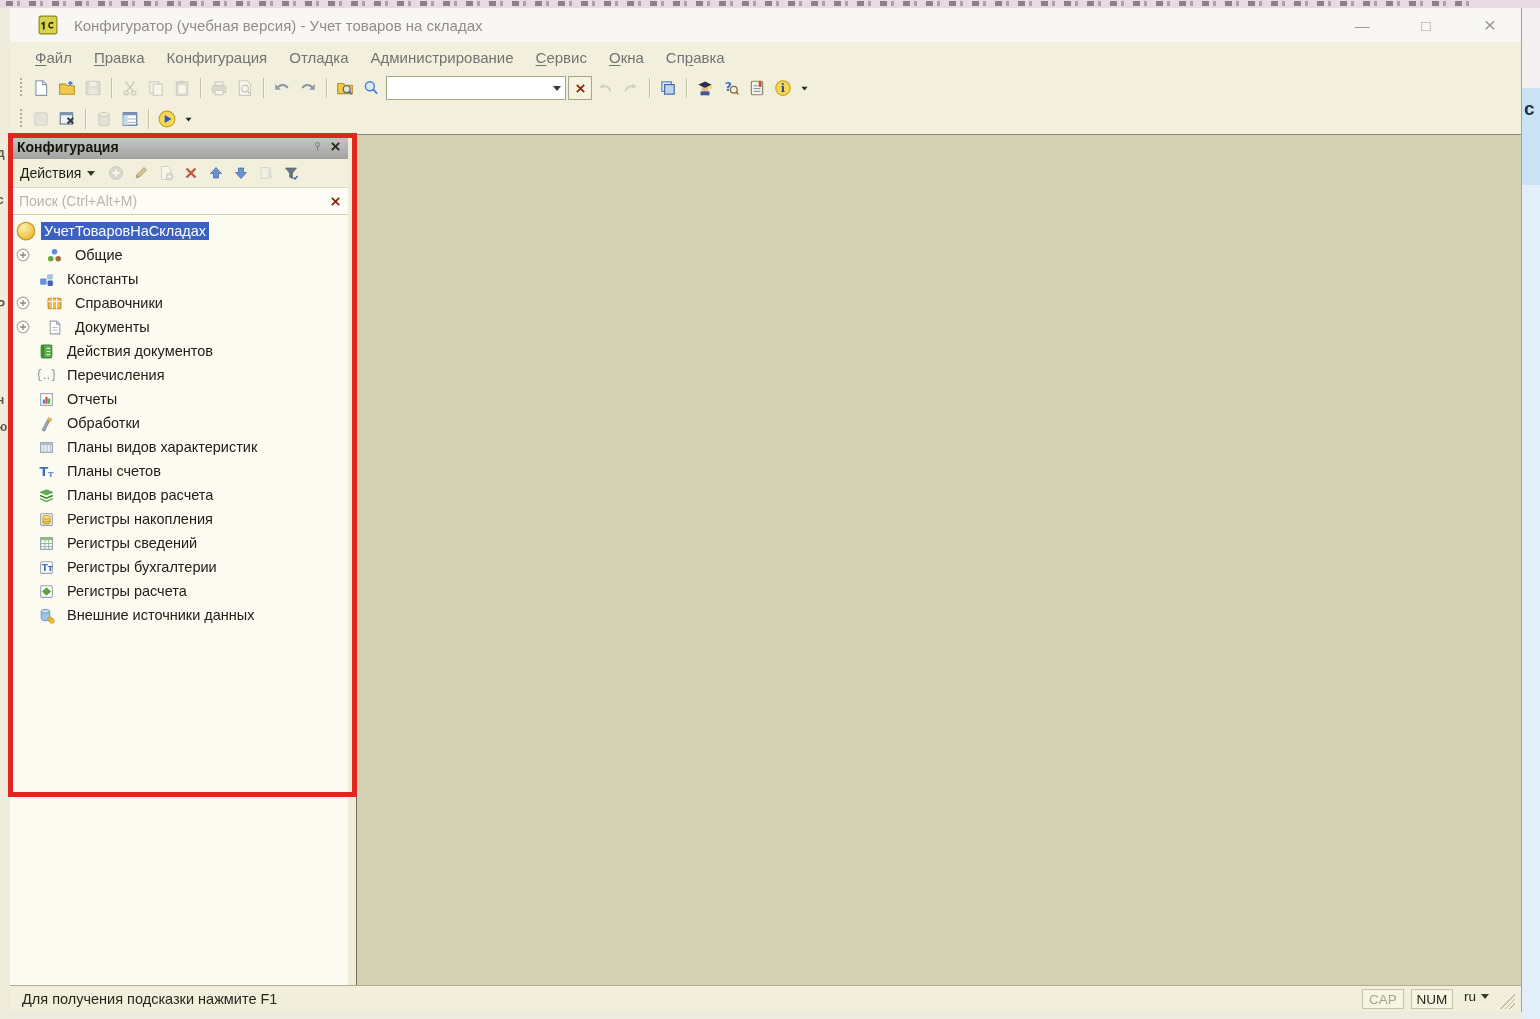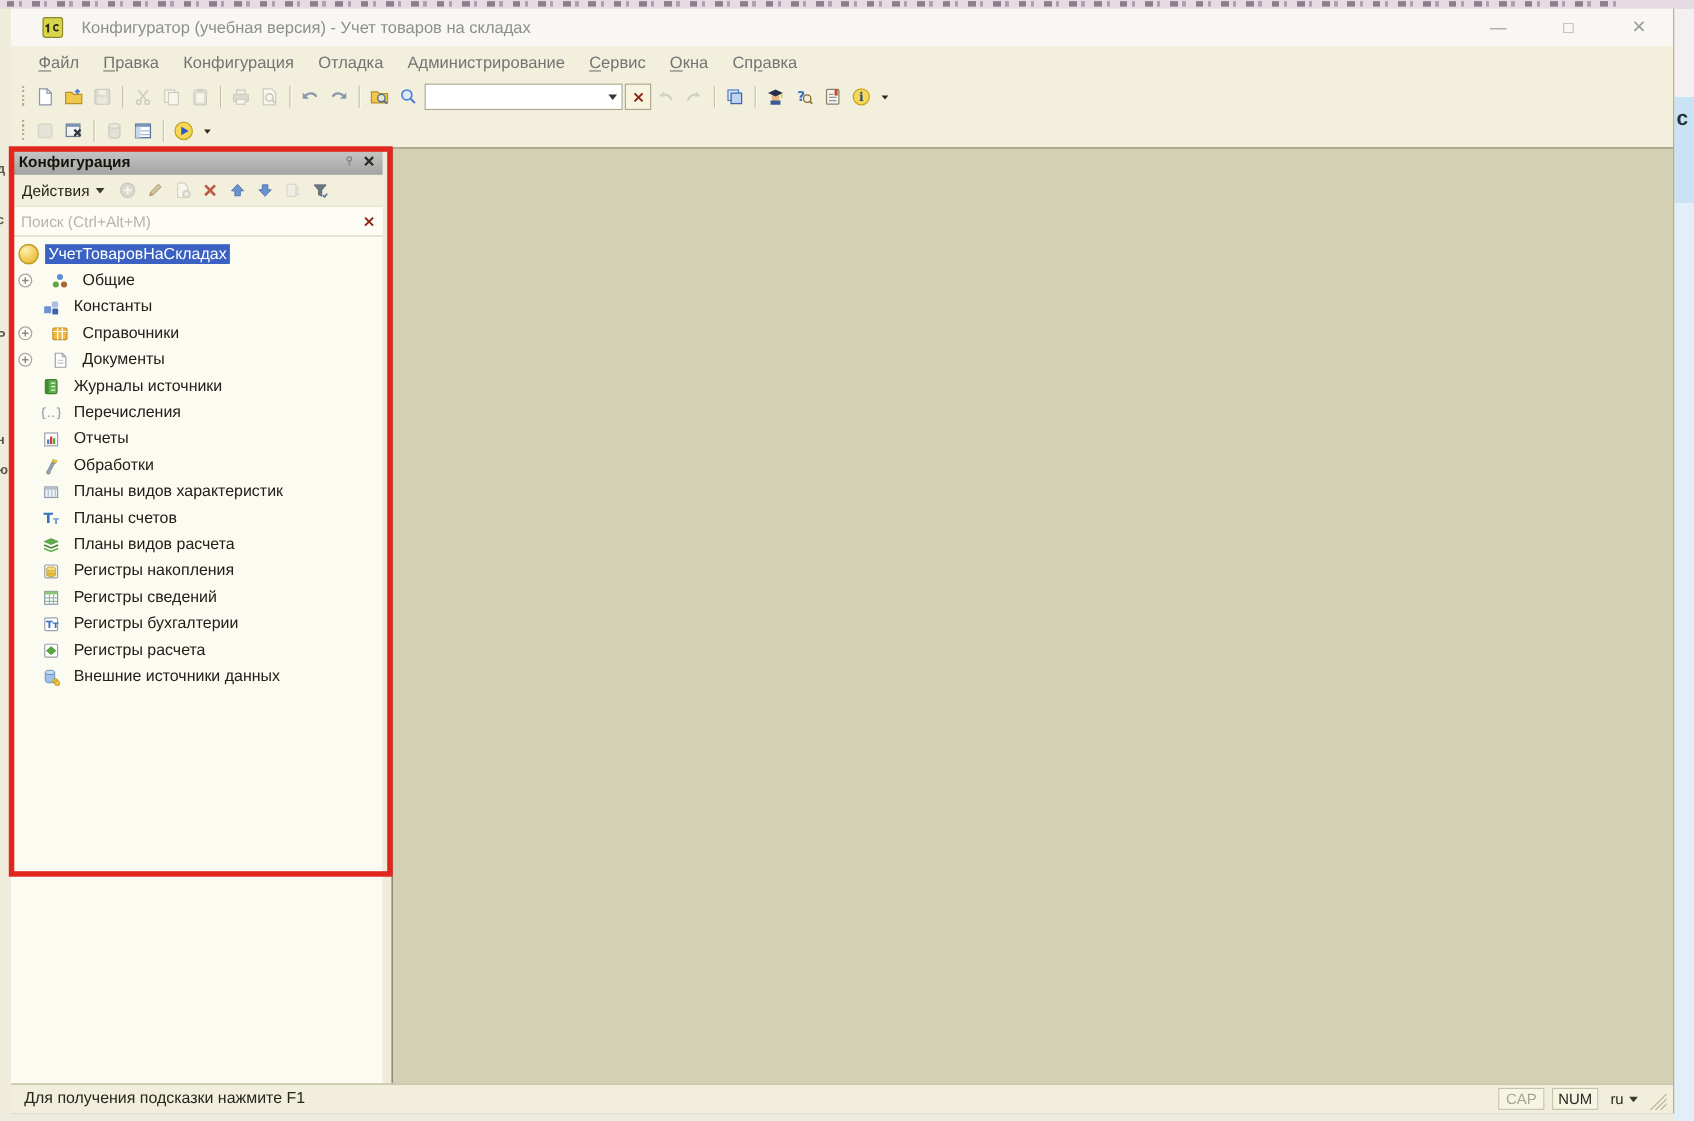--- a/index.html
+++ b/index.html
@@ -78,21 +78,21 @@
   .tree-row.root .tree-icon{width:20px;height:20px;flex:0 0 20px;margin-right:5px;}
   .tree-row.root .tree-icon svg{width:20px;height:20px;}
   .tree-label{padding:1px 3px;}
   .tree-label.selected{background:#3b62c2;color:#fff;}
   .splitter{width:8px;background:#efecda;flex:0 0 8px;}
   .canvas{flex:1;background:#d3d0b4;border-left:1px solid #71705f;border-top:1px solid #8b8a76;}
   .statusbar{position:absolute;left:0;top:977px;width:1511px;height:27px;background:#f1efdc;
              border-top:1px solid #b2ae92;display:flex;align-items:center;
              padding:0 6px 0 12px;box-sizing:border-box;font-size:14.5px;color:#26261c;}
   .status-hint{flex:1;}
-  .status-right{display:flex;align-items:center;gap:7px;}
+  .status-right{display:flex;align-items:flex-start;gap:7px;}
   .status-box{min-width:42px;height:20px;display:flex;align-items:center;justify-content:center;
               border:1px solid #c6c3a8;background:#f6f4e2;font-size:13.5px;box-sizing:border-box;}
   .status-box.dim{color:#a8a492;}
   .status-lang{display:flex;align-items:center;gap:5px;font-size:13.5px;padding:0 4px;}
   .resize-grip{width:15px;height:15px;align-self:flex-end;
     background:linear-gradient(135deg,transparent 0 50%,#c2beA2 0 55%,transparent 0 65%,#c2bea2 0 70%,transparent 0 80%,#c2bea2 0 85%,transparent 0);}
   .annotation{position:absolute;left:8px;top:133px;width:349px;height:664px;border:5px solid #e1261d;
               box-sizing:border-box;pointer-events:none;z-index:50;}
 </style>
 </head>
@@ -496,21 +496,21 @@
               <span class="exp-spacer"></span>
               <span class="tree-icon">
                 <svg viewBox="0 0 16 16">
                   <rect x="3" y="2" width="10" height="12" rx="1.5" fill="#5eb04e" stroke="#3c8030"></rect>
                   <rect x="3" y="2" width="3" height="12" fill="#3f8c33"></rect>
                   <line x1="8" y1="5" x2="11.5" y2="5" stroke="#eaf6e8"></line>
                   <line x1="8" y1="8" x2="11.5" y2="8" stroke="#eaf6e8"></line>
                   <line x1="8" y1="11" x2="11.5" y2="11" stroke="#eaf6e8"></line>
                 </svg>
               </span>
-              <span class="tree-label">Журналы источники</span>
+              <span class="tree-label">Действия документов</span>
             </div>
             <div class="tree-row">
               <span class="exp-spacer"></span>
               <span class="tree-icon">
                 <svg viewBox="0 0 16 16">
                   <text x="8" y="11.5" font-size="11" text-anchor="middle" fill="#8795a5" font-family="DejaVu Sans">{..}</text>
                 </svg>
               </span>
               <span class="tree-label">Перечисления</span>
             </div>

